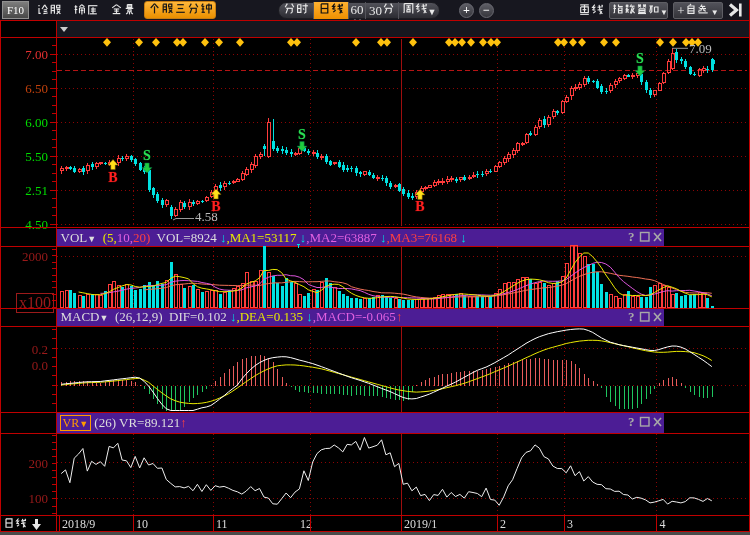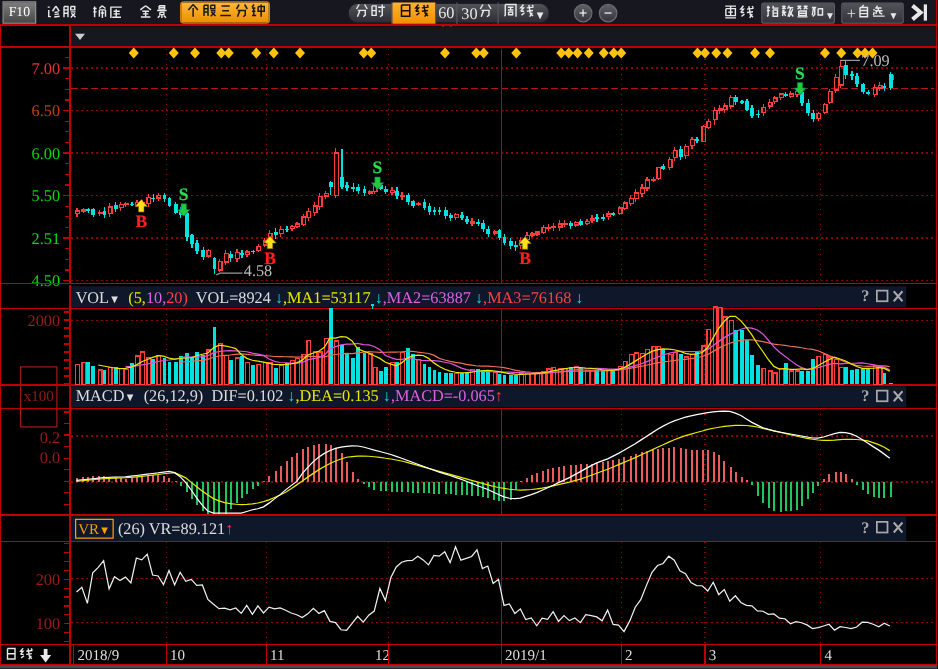--- a/index.html
+++ b/index.html
@@ -10,21 +10,21 @@
 #subrow{left:56px;top:21px;width:694px;height:16px;background:#17171f}
 .tbtxt{position:absolute;top:3px;color:#e8e8e8;font-size:13px;white-space:nowrap}
 #f10{position:absolute;left:2px;top:1px;width:27px;height:18px;background:linear-gradient(#7d7d7d,#484848);border:1px solid #909090;color:#fff;font-size:11px;text-align:center;line-height:16px}
 #ggsfz{position:absolute;left:144px;top:1px;width:72px;height:18px;background:linear-gradient(#ffb73a,#ea9000);border:1px solid #c87e10;border-radius:3px;color:#1a1a1a;font-size:12px;text-align:center;line-height:16px}
 #seg{position:absolute;left:278px;top:2px;height:17px;background:linear-gradient(#52525a,#2c2c32);border:1px solid #1c1c22;border-radius:9px;display:flex;align-items:center;color:#e8e8e8;font-size:13px}
 #seg .it{padding:0;text-align:center;height:17px;line-height:16px;border-right:1px solid #55555c}
 #seg .it:last-child{border-right:none}
 #seg .sel{background:linear-gradient(#ffb231,#ef9000);color:#101010;border-radius:0}
 .rbtn{position:absolute;top:3px;width:15px;height:15px;border-radius:50%;background:linear-gradient(#5e5e66,#36363c);border:1px solid #6a6a72;color:#fff;font-size:12px;font-weight:bold;text-align:center;line-height:12px}
 .gbtn{position:absolute;top:2px;height:17px;background:linear-gradient(#52525a,#333339);border:1px solid #5e5e64;border-radius:2px;color:#e8e8e8;font-size:13px;line-height:15px;padding:0 6px;white-space:nowrap}
-.hdr{position:absolute;left:56.5px;width:668px;background:#0f172a;color:#ddd;font-size:13px;white-space:nowrap}
+.hdr{position:absolute;left:56.5px;width:607px;background:#4c1d95;color:#ddd;font-size:13px;white-space:nowrap}
 .hdr .ic{position:absolute;right:2px;top:1px}
 .w{color:#ddd}.yl{color:#e8e800}.mg{color:#e060e0}.rd{color:#ff4040}.cyn{color:#00e1e1}
 .arr{font-weight:bold}
 .lbl{position:absolute;font-size:13px;text-align:right;width:46px}
 .dkred{color:#9b1a1a}
 .gd{stroke:#8c0404;stroke-width:1;stroke-dasharray:1 3}
 .gdash{stroke:#b51414;stroke-width:1;stroke-dasharray:5 3}
 .gsolid{stroke:#9e0e0e;stroke-width:1}
 .fr{stroke:#c00000;stroke-width:1}
 .fr2{stroke:#c00000;stroke-width:1}
@@ -273,21 +273,21 @@
           <rect x="12.5" y="2.5" width="8.5" height="8.5" fill="none" stroke="#a8a8a8" stroke-width="1.4"></rect>
           <path d="M26 3 L33 11 M33 3 L26 11" stroke="#a8a8a8" stroke-width="1.6"></path>
         </svg></span></div>
 <div class="lbl" style="left:2px;top:46.9px;color:#e83030">7.00</div>
     <div class="lbl" style="left:2px;top:80.9px;color:#c2410c">6.50</div>
     <div class="lbl" style="left:2px;top:114.9px;color:#00dd00">6.00</div>
     <div class="lbl" style="left:2px;top:148.9px;color:#00dd00">5.50</div>
     <div class="lbl" style="left:2px;top:182.9px;color:#00dd00">2.51</div>
     <div class="lbl" style="left:2px;top:216.9px;color:#00dd00">4.50</div>
 <div class="lbl dkred" style="left:2px;top:249px">2000</div>
-    <div class="abs dkred" style="left:16px;top:293px;border:1px solid #9b1a1a;font-size:12px;padding:16px 2px">x100</div>
+    <div class="abs dkred" style="left:16px;top:293px;border:1px solid #9b1a1a;font-size:16px;padding:0 2px">x100</div>
     <div class="lbl dkred" style="left:2px;top:342px">0.2</div>
     <div class="lbl dkred" style="left:2px;top:358px">0.0</div>
     <div class="lbl dkred" style="left:2px;top:455.5px">200</div>
     <div class="lbl dkred" style="left:2px;top:491px">100</div>
 <div class="dtx" style="left:3px"><svg width="24" height="14" style="vertical-align:-2px">
         <polyline points="3,1.8 9,1.8 9,10.2 3,10.2 3,1.8" fill="none" stroke="#e8e8e8" stroke-width="1.15"></polyline>
         <polyline points="3,6 9,6" fill="none" stroke="#e8e8e8" stroke-width="1.15"></polyline>
         <polyline points="15.5,1.5 13.5,4 15.5,4 13.5,6.5" fill="none" stroke="#e8e8e8" stroke-width="1.15"></polyline>
         <polyline points="13.5,6.5 16,6.5" fill="none" stroke="#e8e8e8" stroke-width="1.15"></polyline>
         <polyline points="14,9.3 16.2,7.6" fill="none" stroke="#e8e8e8" stroke-width="1.15"></polyline>

